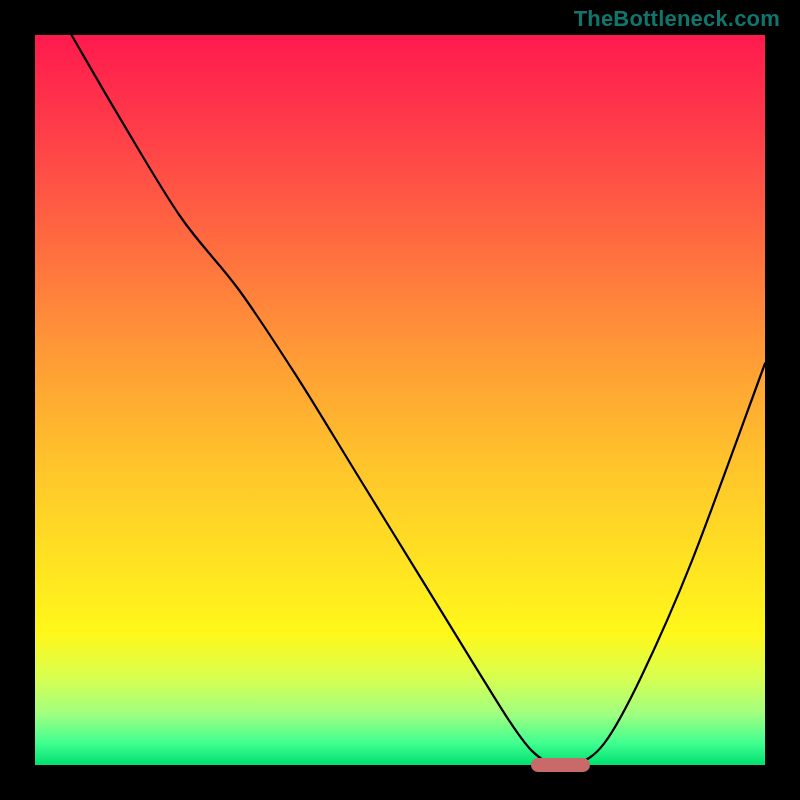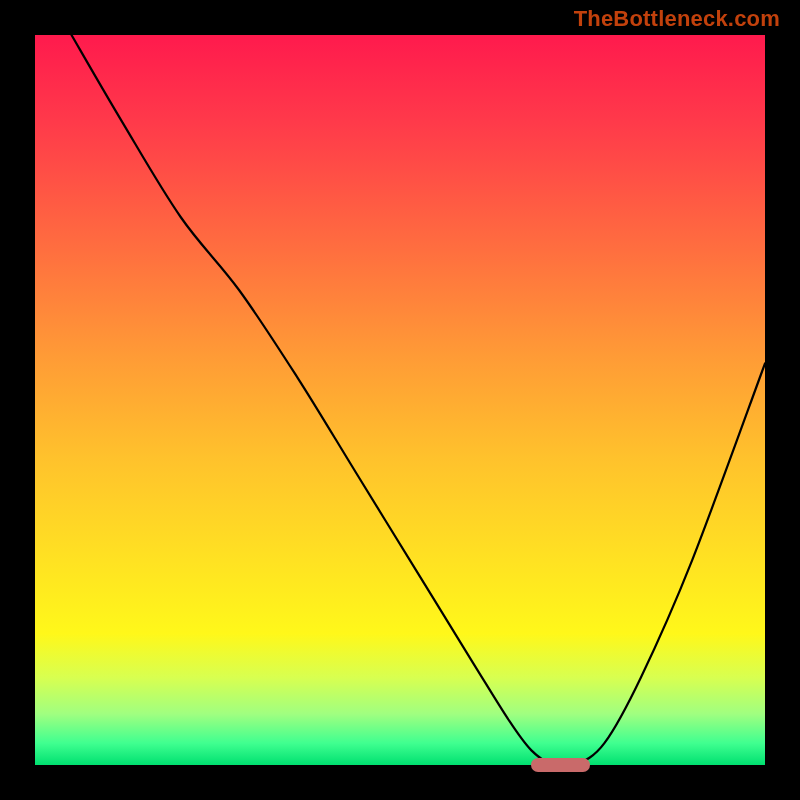--- a/index.html
+++ b/index.html
@@ -35,21 +35,21 @@
       #d8ff50 88%,
       #a0ff80 93%,
       #40ff90 97%,
       #00e070 100%
     );
   }
   .watermark {
     position: absolute;
     top: 6px;
     right: 20px;
-    color: #c2410c;
+    color: #0f766e;
     font-size: 22px;
     font-weight: bold;
     letter-spacing: 0.2px;
     user-select: none;
   }
   .curve-svg {
     position: absolute;
     left: 0;
     top: 0;
     width: 730px;

